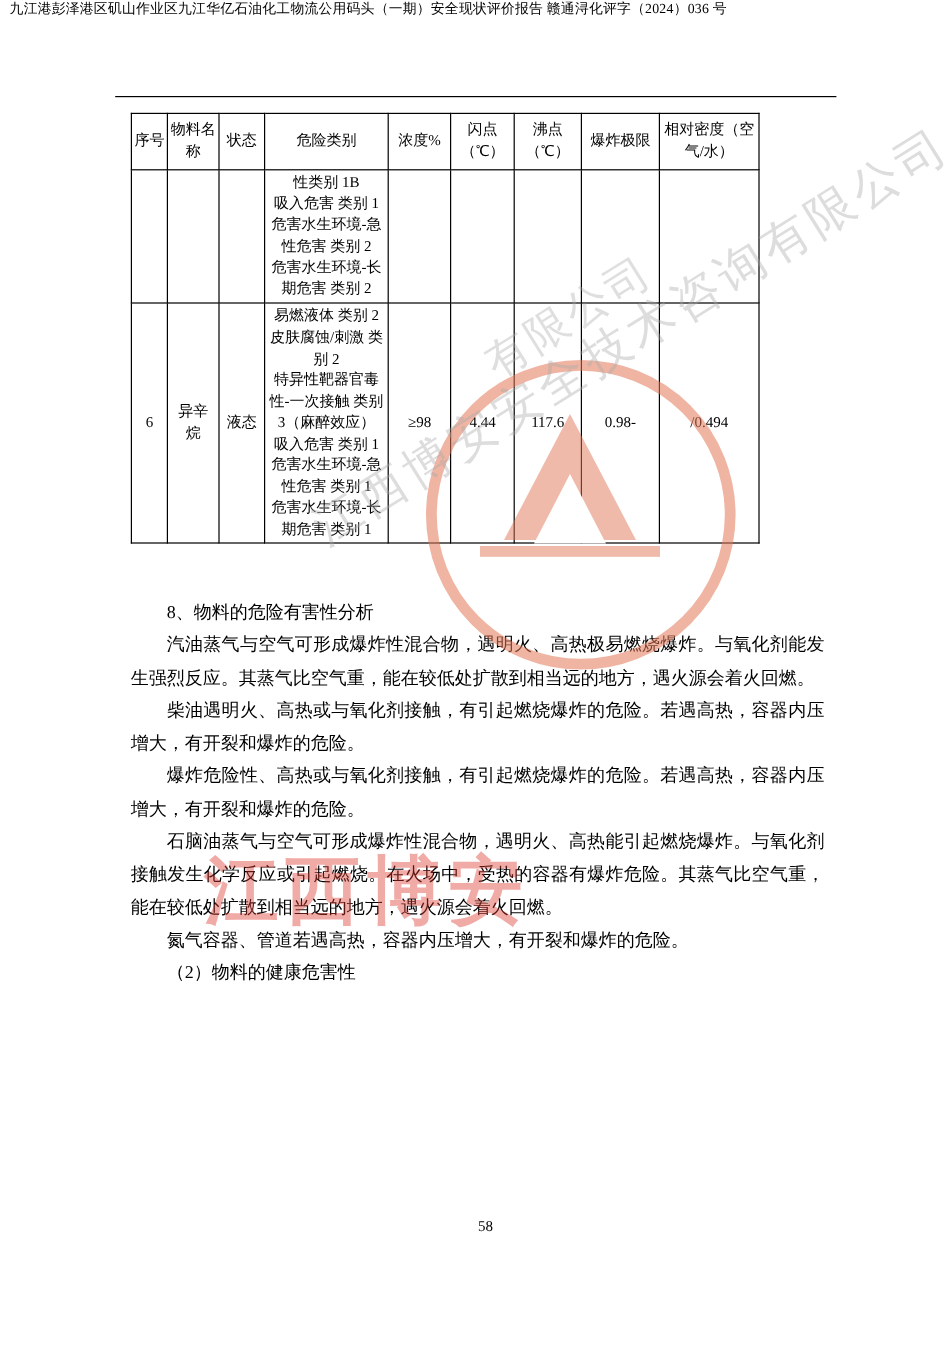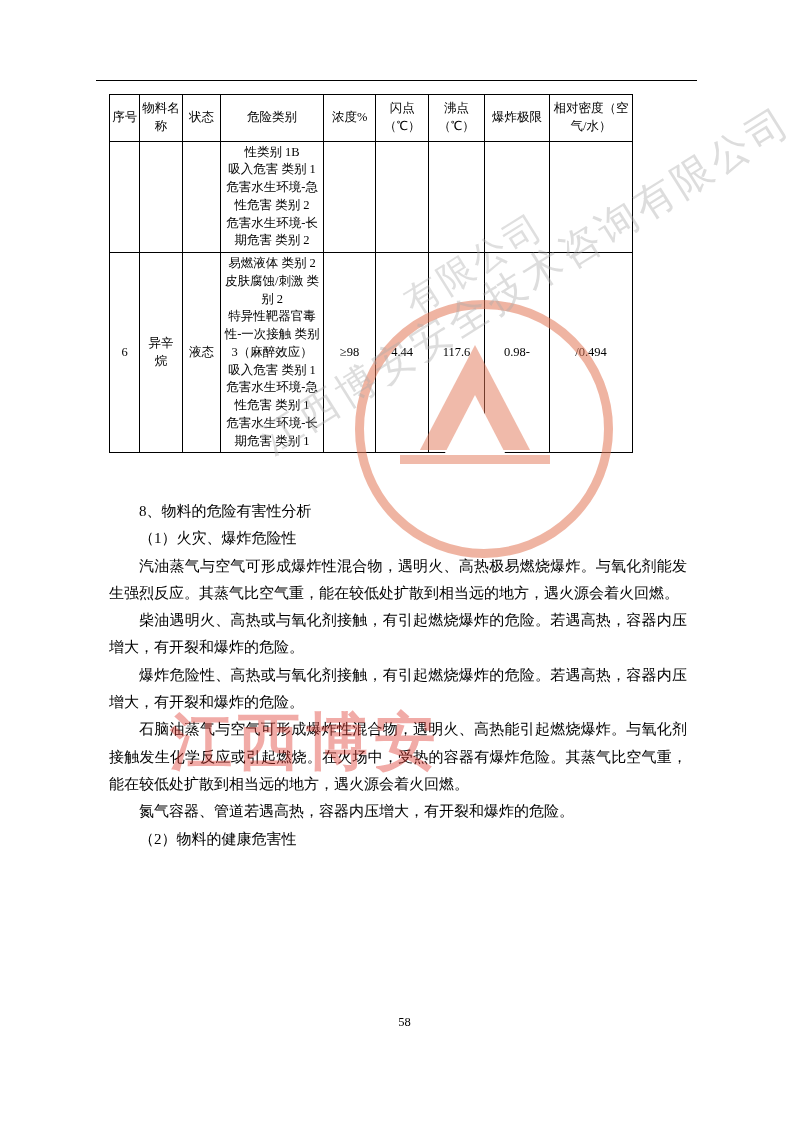--- a/index.html
+++ b/index.html
@@ -168,20 +168,21 @@
     white-space: nowrap;
     transform: rotate(-32deg);
     transform-origin: left top;
   }
 </style>
 </head>
 <body>
 
 <div class="page">
 
+  <div class="header-line">九江港彭泽港区矶山作业区九江华亿石油化工物流公用码头（一期）安全现状评价报告  赣通浔化评字（2024）036 号</div>
   <div class="header-rule"></div>
 
   <div class="wm">
     <div class="wm-ring"></div>
     <div class="wm-tri"></div>
     <div class="wm-tri-inner"></div>
     <div class="wm-bar"></div>
     <div class="wm-diag">江西博安安全技术咨询有限公司</div>
     <div class="wm-diag2">有限公司</div>
     <div class="wm-red-text">江西博安</div>
@@ -222,21 +223,20 @@
         <td>4.44</td>
         <td>117.6</td>
         <td>0.98-</td>
         <td>/0.494</td>
       </tr>
     </tbody>
   </table>
 
   <div class="body-text">
     <p>8、物料的危险有害性分析</p>
-    <p>（1）火灾、爆炸危险性</p>
     <p>汽油蒸气与空气可形成爆炸性混合物，遇明火、高热极易燃烧爆炸。与氧化剂能发生强烈反应。其蒸气比空气重，能在较低处扩散到相当远的地方，遇火源会着火回燃。</p>
     <p>柴油遇明火、高热或与氧化剂接触，有引起燃烧爆炸的危险。若遇高热，容器内压增大，有开裂和爆炸的危险。</p>
     <p>爆炸危险性、高热或与氧化剂接触，有引起燃烧爆炸的危险。若遇高热，容器内压增大，有开裂和爆炸的危险。</p>
     <p>石脑油蒸气与空气可形成爆炸性混合物，遇明火、高热能引起燃烧爆炸。与氧化剂接触发生化学反应或引起燃烧。在火场中，受热的容器有爆炸危险。其蒸气比空气重，能在较低处扩散到相当远的地方，遇火源会着火回燃。</p>
     <p>氮气容器、管道若遇高热，容器内压增大，有开裂和爆炸的危险。</p>
     <p>（2）物料的健康危害性</p>
   </div>
 
   <div class="page-num">58</div>
 </div>

